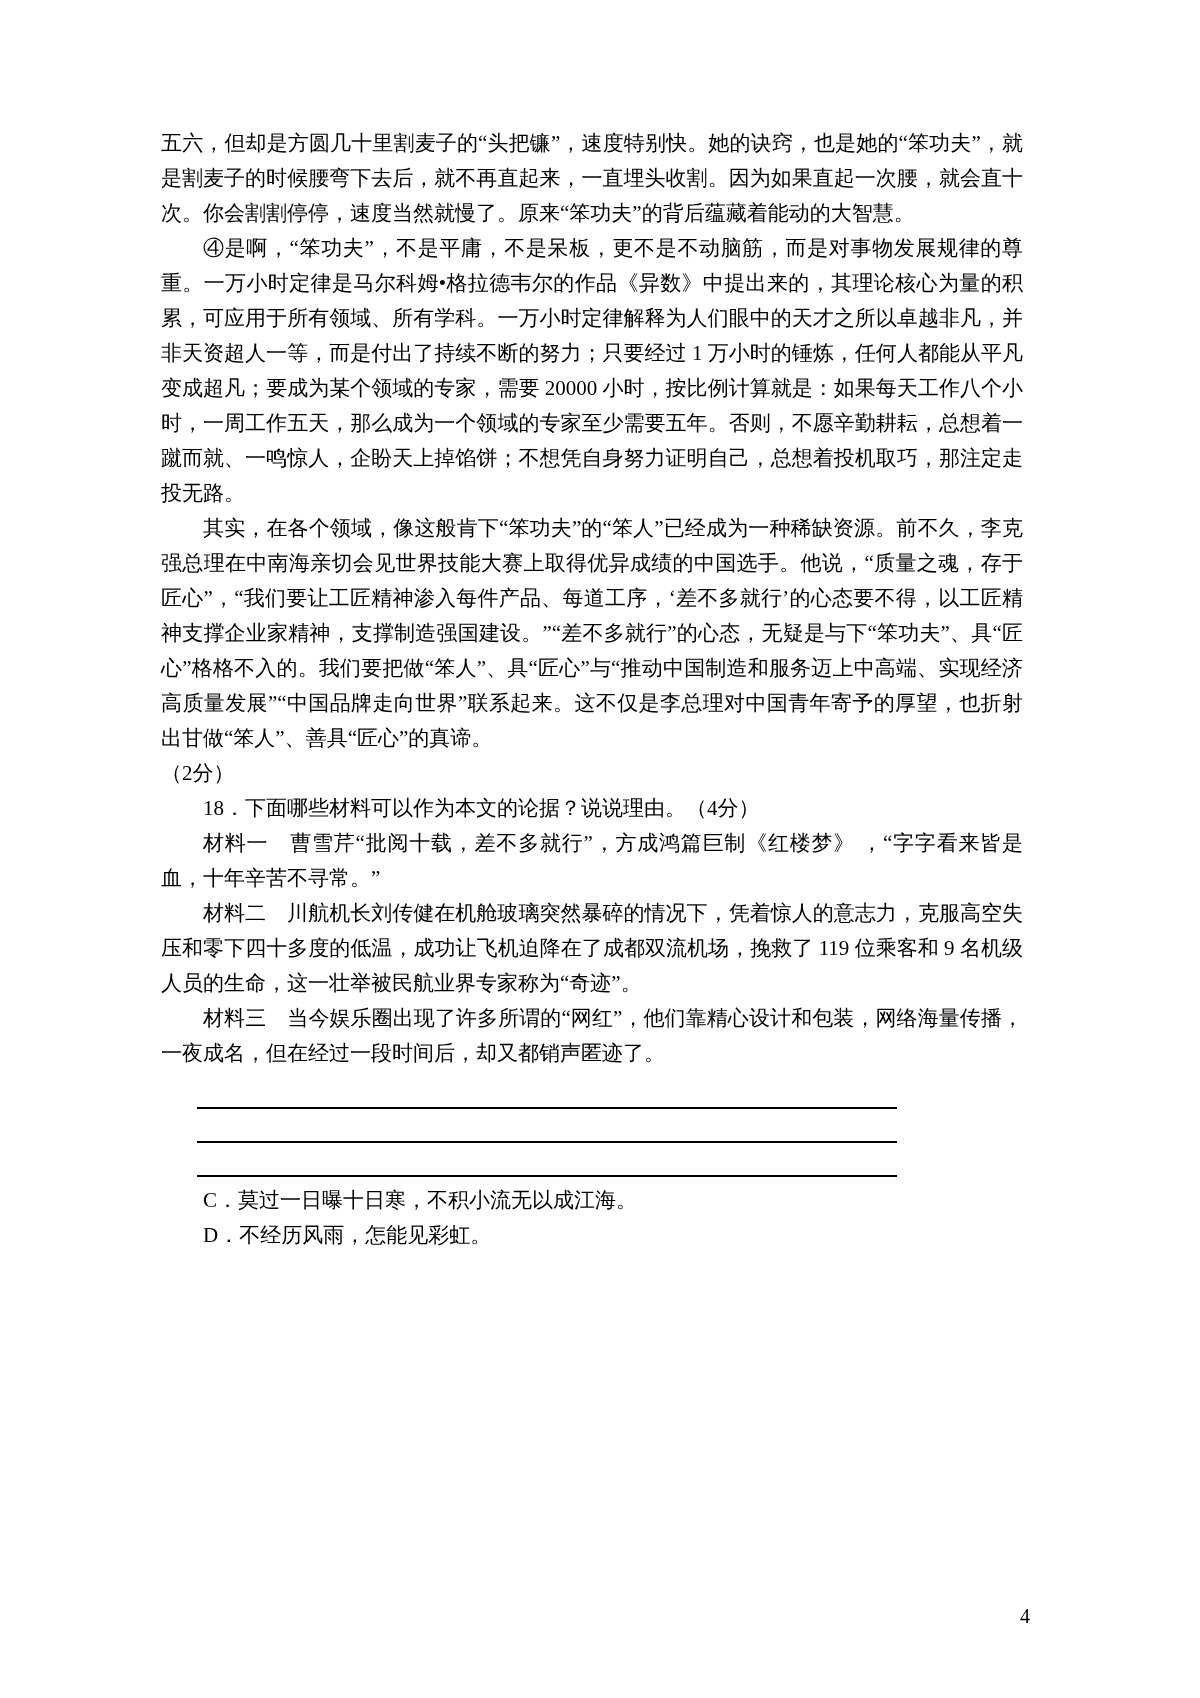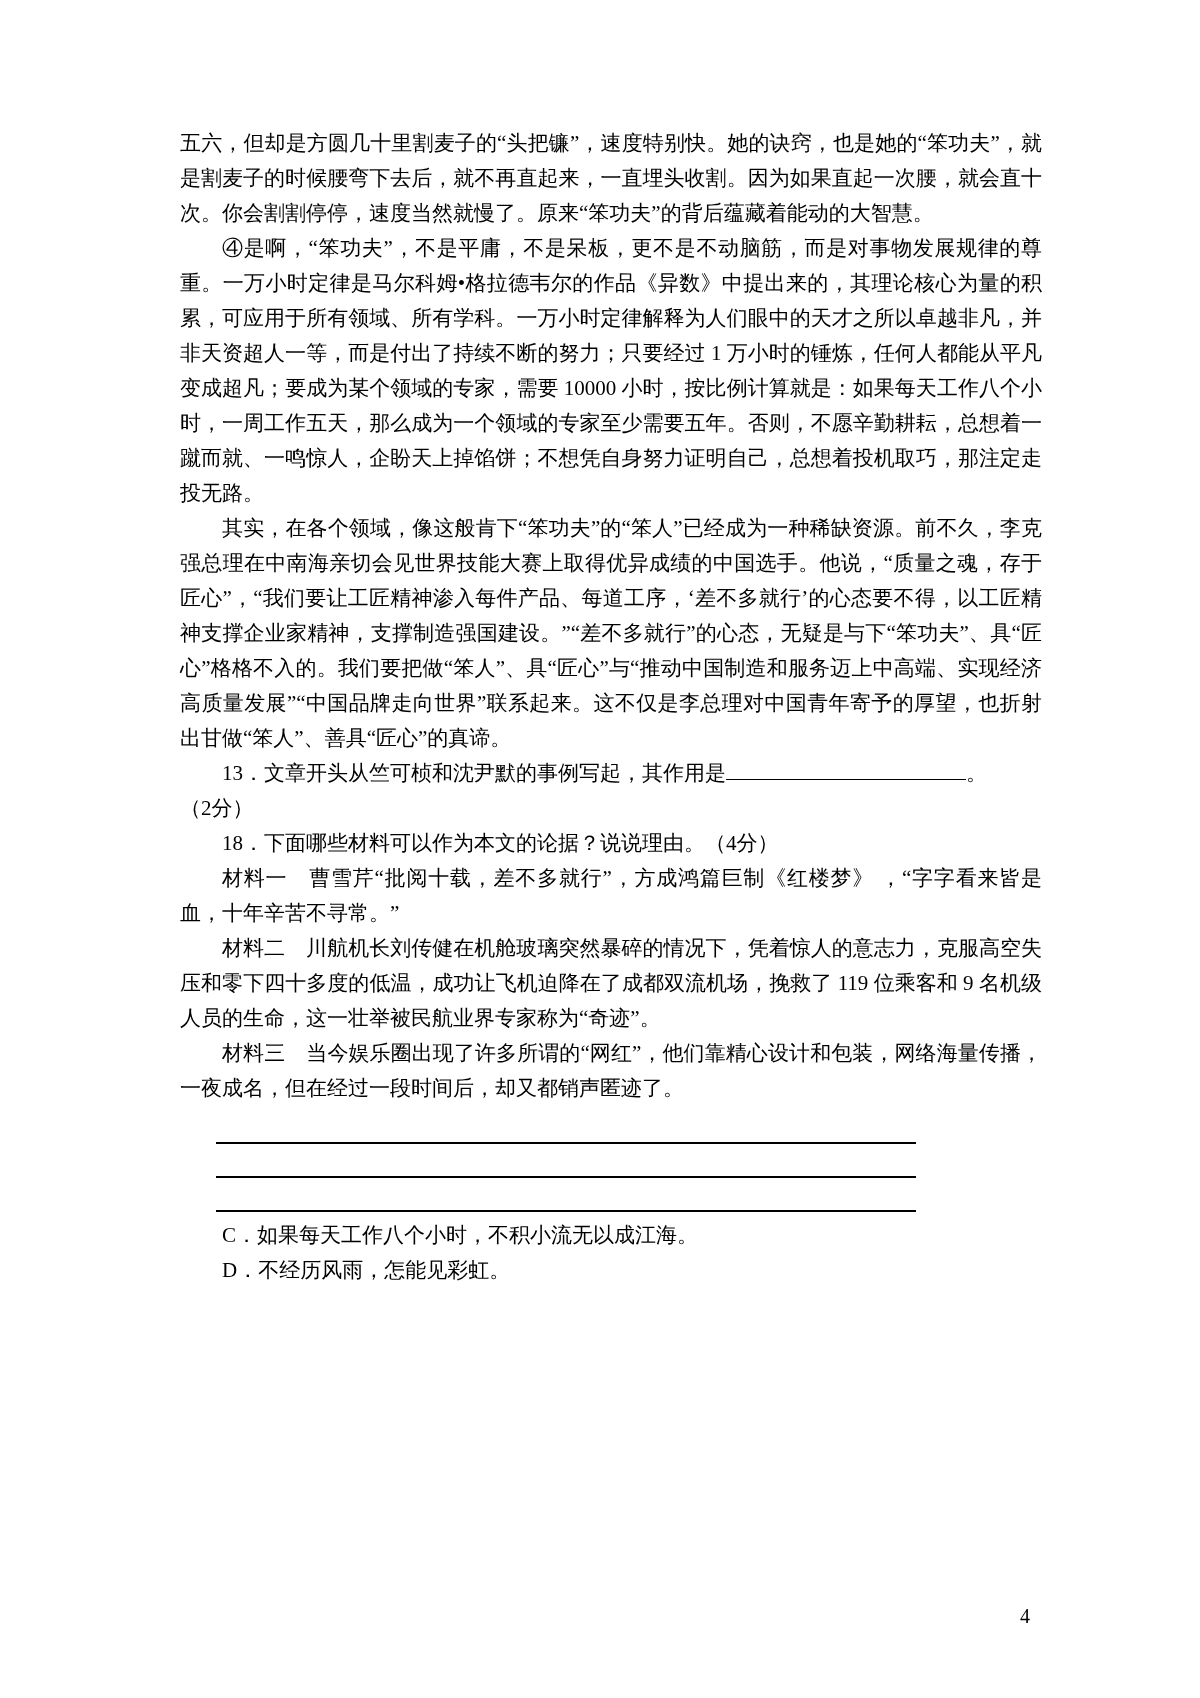--- a/index.html
+++ b/index.html
@@ -11,21 +11,21 @@
     position: relative;
     width: 1200px;
     height: 1698px;
     background: #ffffff;
     color: #000000;
     font-family: "Liberation Serif", "DejaVu Serif", serif;
     overflow: hidden;
   }
   .content {
     position: absolute;
-    left: 180px;
+    left: 161px;
     top: 126px;
     width: 862px;
   }
   .para {
     margin: 0;
     font-size: 21px;
     line-height: 35px;
     text-align: justify;
     text-indent: 2em;
     word-break: break-all;
@@ -57,43 +57,42 @@
   }
 </style>
 </head>
 <body>
 
 <div class="page">
   <div class="content">
 
     <p class="para no-indent">五六，但却是方圆几十里割麦子的“头把镰”，速度特别快。她的诀窍，也是她的“笨功夫”，就是割麦子的时候腰弯下去后，就不再直起来，一直埋头收割。因为如果直起一次腰，就会直十次。你会割割停停，速度当然就慢了。原来“笨功夫”的背后蕴藏着能动的大智慧。</p>
 
-    <p class="para">④是啊，“笨功夫”，不是平庸，不是呆板，更不是不动脑筋，而是对事物发展规律的尊重。一万小时定律是马尔科姆•格拉德韦尔的作品《异数》中提出来的，其理论核心为量的积累，可应用于所有领域、所有学科。一万小时定律解释为人们眼中的天才之所以卓越非凡，并非天资超人一等，而是付出了持续不断的努力；只要经过 1 万小时的锤炼，任何人都能从平凡变成超凡；要成为某个领域的专家，需要 10000 小时，按比例计算就是：如果每天工作八个小时，一周工作五天，那么成为一个领域的专家至少需要五年。否则，不愿辛勤耕耘，总想着一蹴而就、一鸣惊人，企盼天上掉馅饼；不想凭自身努力证明自己，总想着投机取巧，那注定走投无路。</p>
+    <p class="para">④是啊，“笨功夫”，不是平庸，不是呆板，更不是不动脑筋，而是对事物发展规律的尊重。一万小时定律是马尔科姆•格拉德韦尔的作品《异数》中提出来的，其理论核心为量的积累，可应用于所有领域、所有学科。一万小时定律解释为人们眼中的天才之所以卓越非凡，并非天资超人一等，而是付出了持续不断的努力；只要经过 1 万小时的锤炼，任何人都能从平凡变成超凡；要成为某个领域的专家，需要 20000 小时，按比例计算就是：如果每天工作八个小时，一周工作五天，那么成为一个领域的专家至少需要五年。否则，不愿辛勤耕耘，总想着一蹴而就、一鸣惊人，企盼天上掉馅饼；不想凭自身努力证明自己，总想着投机取巧，那注定走投无路。</p>
 
 
     <p class="para">其实，在各个领域，像这般肯下“笨功夫”的“笨人”已经成为一种稀缺资源。前不久，李克强总理在中南海亲切会见世界技能大赛上取得优异成绩的中国选手。他说，“质量之魂，存于匠心”，“我们要让工匠精神渗入每件产品、每道工序，‘差不多就行’的心态要不得，以工匠精神支撑企业家精神，支撑制造强国建设。”“差不多就行”的心态，无疑是与下“笨功夫”、具“匠心”格格不入的。我们要把做“笨人”、具“匠心”与“推动中国制造和服务迈上中高端、实现经济高质量发展”“中国品牌走向世界”联系起来。这不仅是李总理对中国青年寄予的厚望，也折射出甘做“笨人”、善具“匠心”的真谛。</p>
 
-    <p class="para"><span>13．文章开头从竺可桢和沈尹默的事例写起，其作用是</span><span class="blank"></span><span>。</span></p>
 
     <p class="para no-indent">（2分）</p>
 
     <p class="para">18．下面哪些材料可以作为本文的论据？说说理由。（4分）</p>
 
     <p class="para">材料一　曹雪芹“批阅十载，差不多就行”，方成鸿篇巨制《红楼梦》 ，“字字看来皆是血，十年辛苦不寻常。”</p>
 
     <p class="para">材料二　川航机长刘传健在机舱玻璃突然暴碎的情况下，凭着惊人的意志力，克服高空失压和零下四十多度的低温，成功让飞机迫降在了成都双流机场，挽救了 119 位乘客和 9 名机级人员的生命，这一壮举被民航业界专家称为“奇迹”。</p>
 
     <p class="para">材料三　当今娱乐圈出现了许多所谓的“网红”，他们靠精心设计和包装，网络海量传播，一夜成名，但在经过一段时间后，却又都销声匿迹了。</p>
 
     <div class="answer-lines">
       <div class="answer-line"></div>
       <div class="answer-line"></div>
       <div class="answer-line"></div>
     </div>
 
 
-    <p class="para">C．如果每天工作八个小时，不积小流无以成江海。</p>
+    <p class="para">C．莫过一日曝十日寒，不积小流无以成江海。</p>
     <p class="para">D．不经历风雨，怎能见彩虹。</p>
 
   </div>
 
   <div class="page-number">4</div>
 </div>
 
 </body></html>

